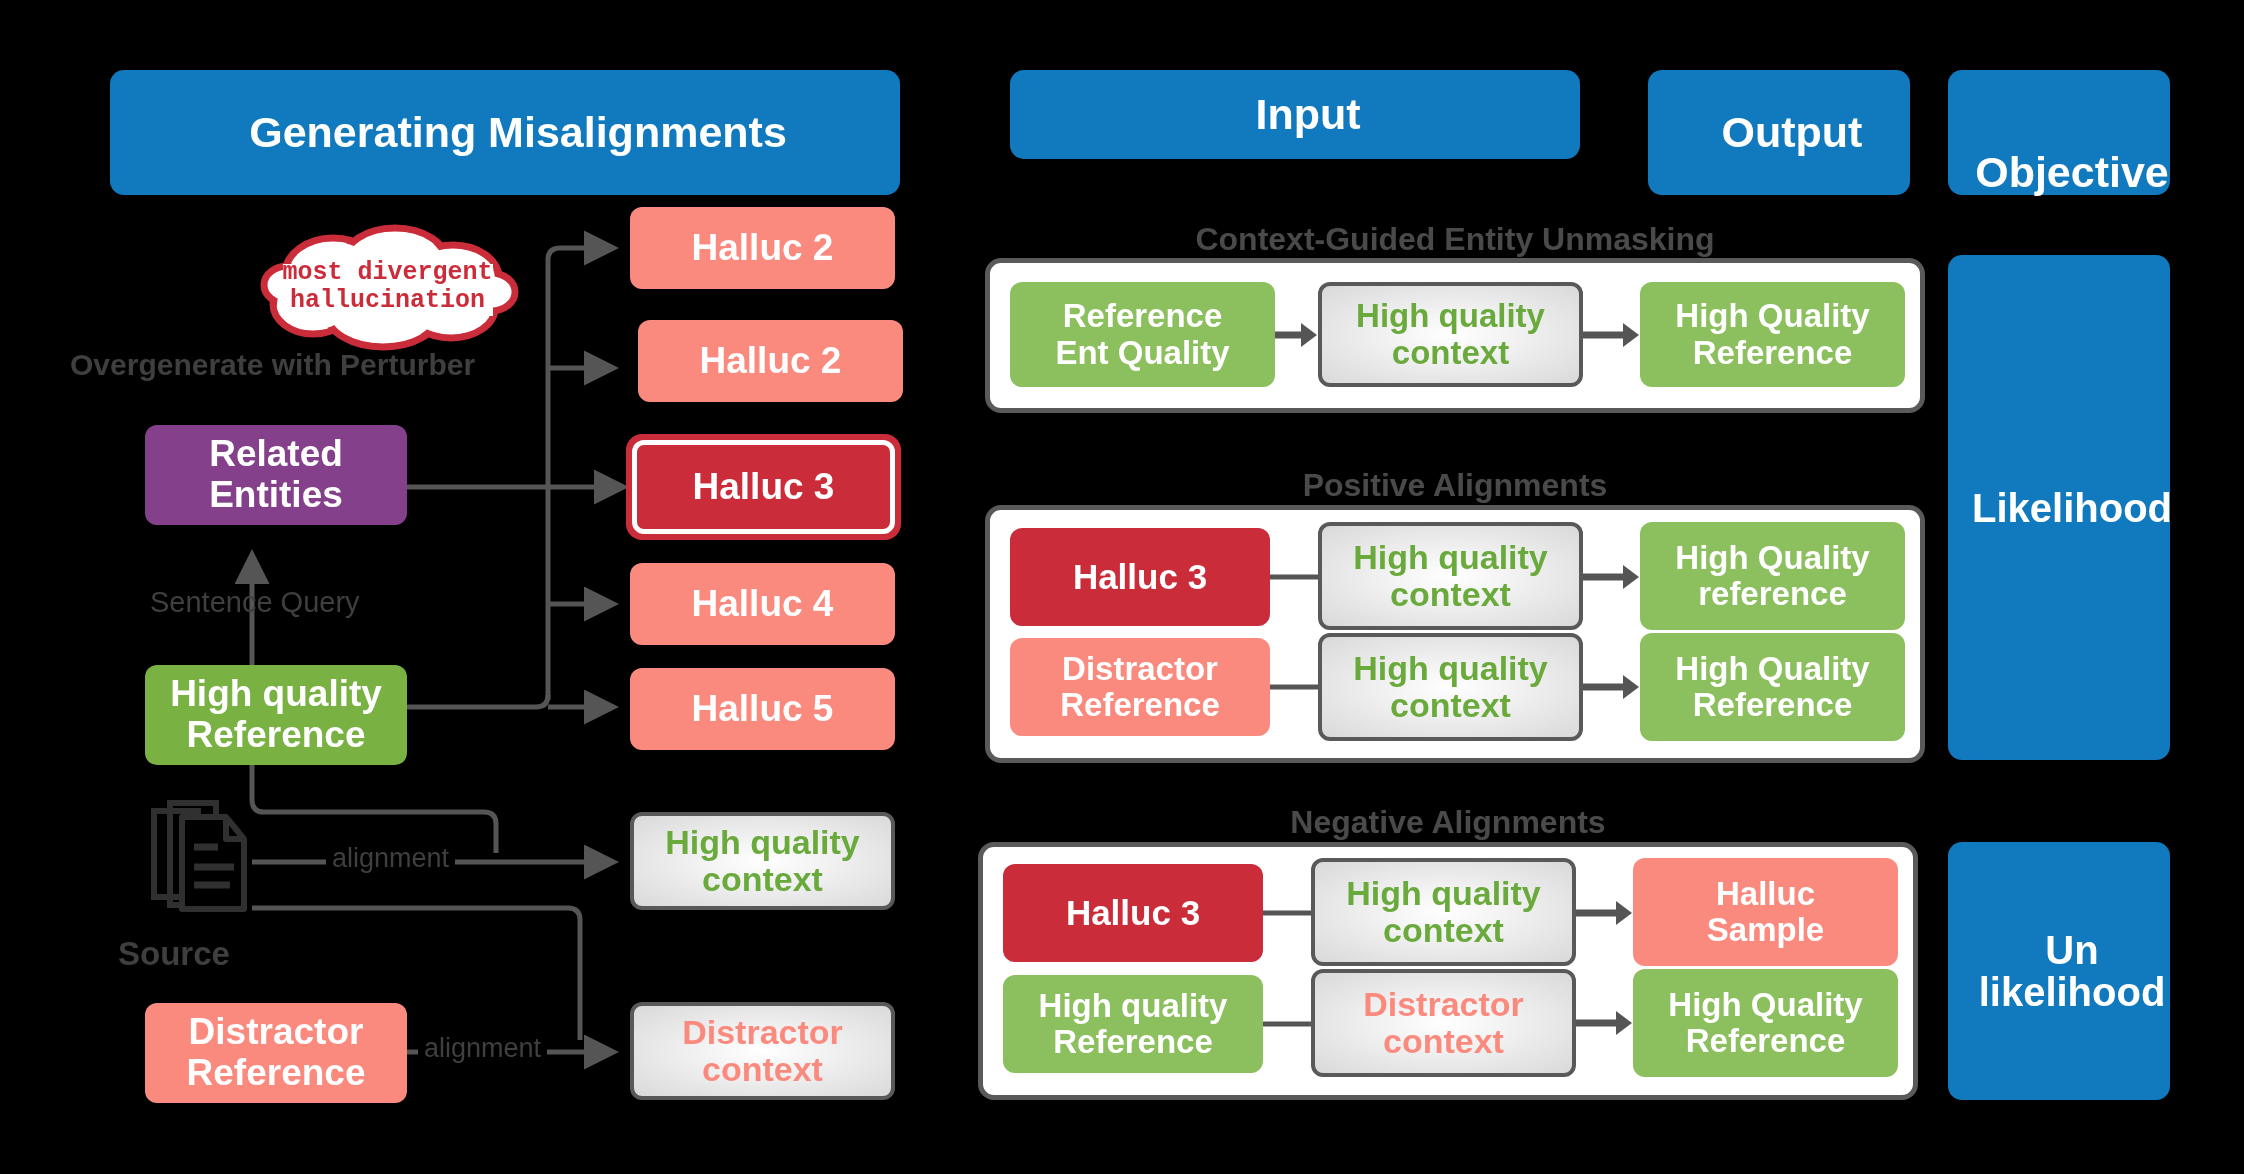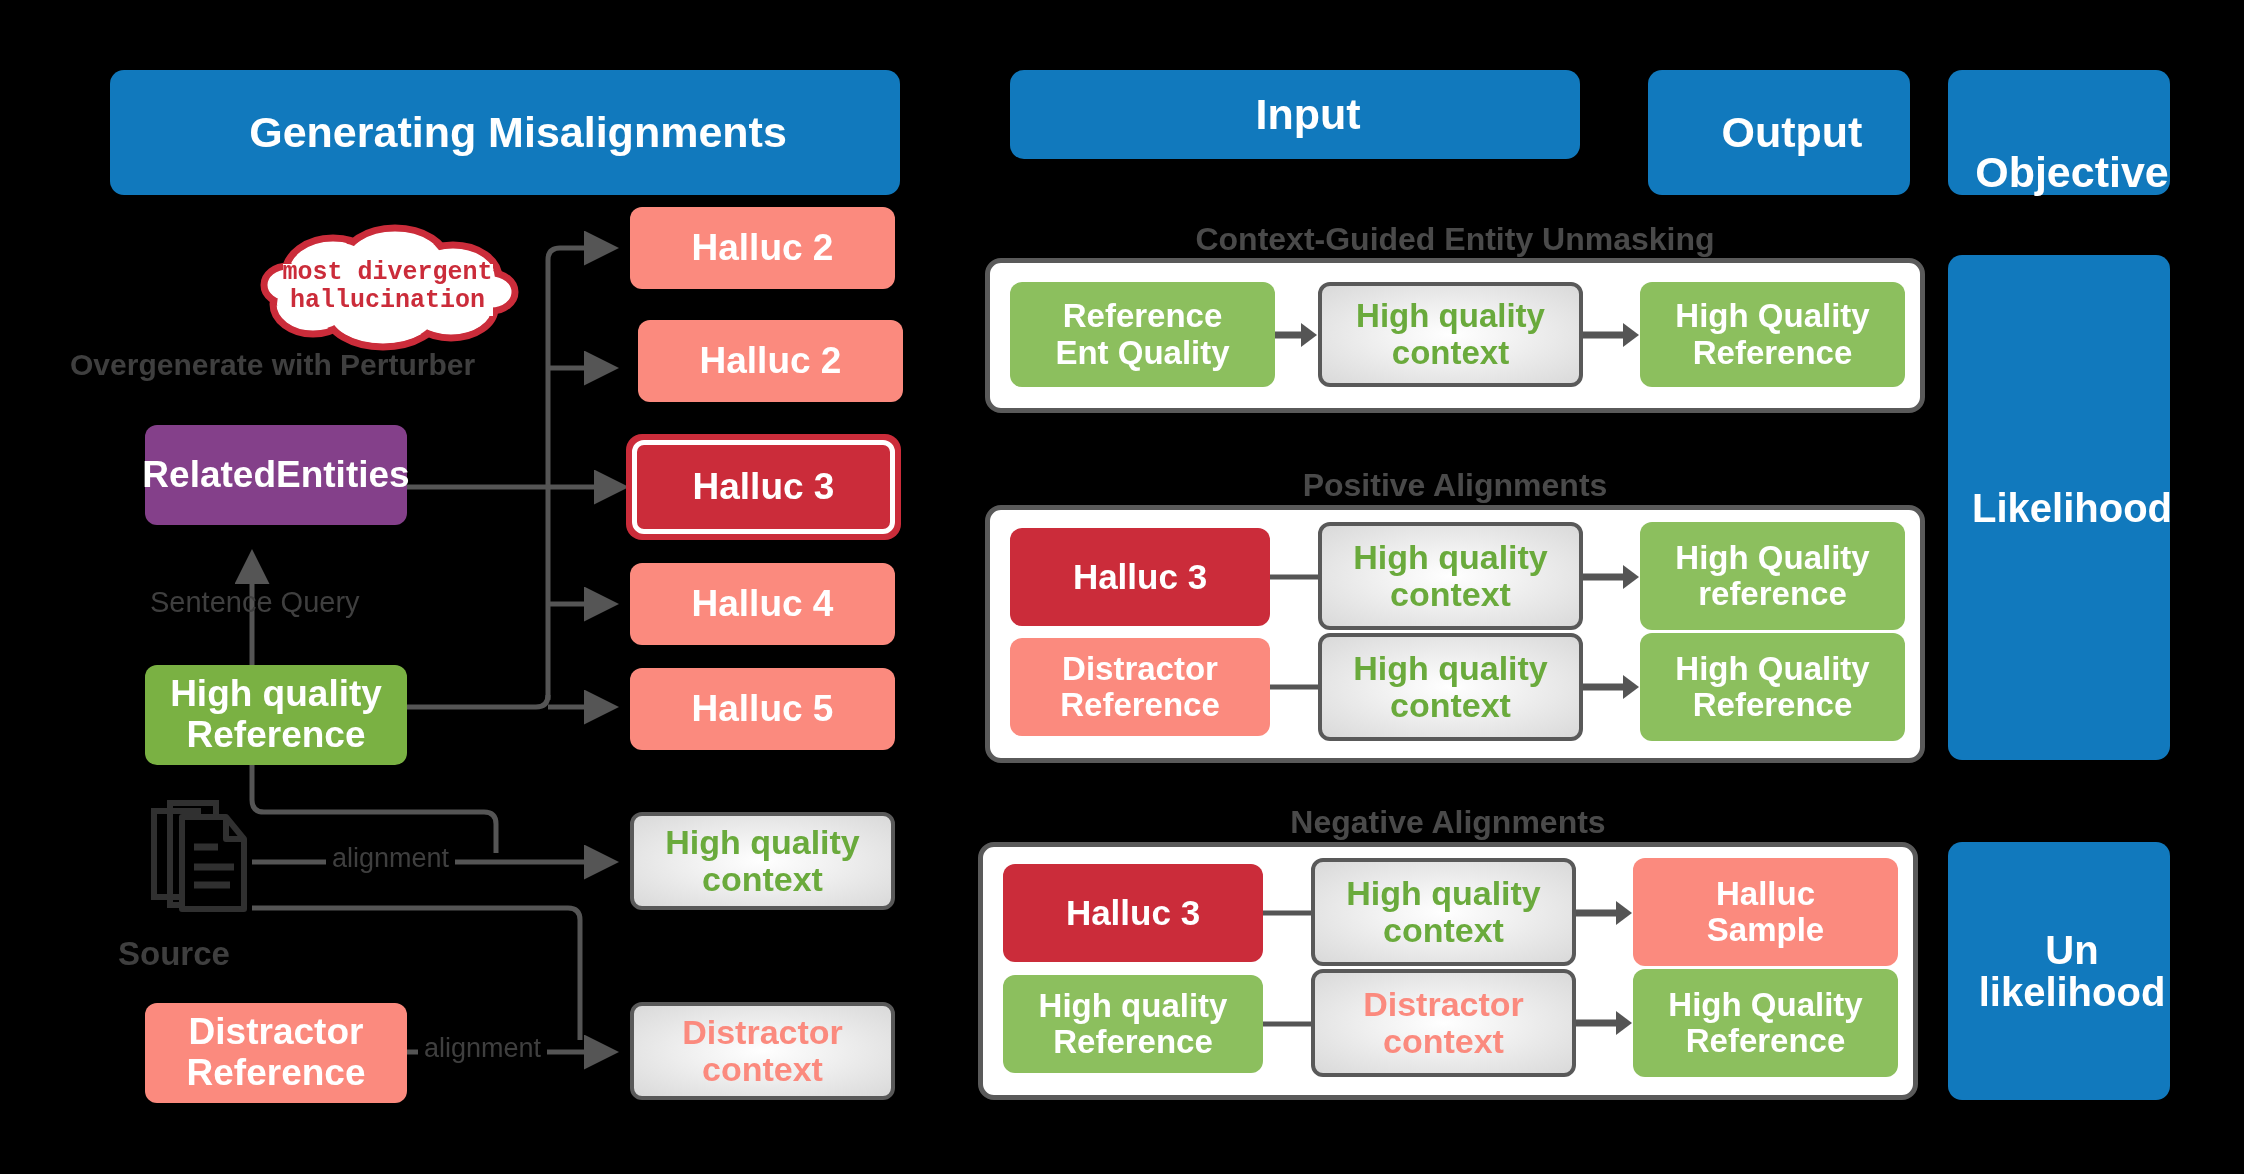--- a/index.html
+++ b/index.html
@@ -188,21 +188,21 @@
     <path d="M42,22 L86,22 L104,44 L104,114 L42,114 Z" fill="#000" stroke="#303030" stroke-width="6" stroke-linejoin="round"></path>
     <path d="M86,22 L86,44 L104,44" fill="none" stroke="#303030" stroke-width="6" stroke-linejoin="round"></path>
     <g stroke="#303030" stroke-width="7" stroke-linecap="butt">
       <path d="M54,52 L78,52"></path>
       <path d="M54,72 L94,72"></path>
       <path d="M54,90 L90,90"></path>
     </g>
   </svg>
 </div>
 
-<div class="abs node n-purple" style="left:145px;top:425px;width:262px;height:100px;font-size:37px;flex-direction:row;text-align:right;">
+<div class="abs node n-purple" style="left:145px;top:425px;width:262px;height:100px;font-size:37px;flex-direction:column;text-align:right;">
   <span>Related</span>
   <span>Entities</span>
 </div>
 
 <div class="abs node n-green" style="left:145px;top:665px;width:262px;height:100px;font-size:37px;flex-direction:column;">
   <span>High quality</span>
   <span>Reference</span>
 </div>
 
 <div class="abs node n-salmon" style="left:145px;top:1003px;width:262px;height:100px;font-size:37px;flex-direction:column;">

